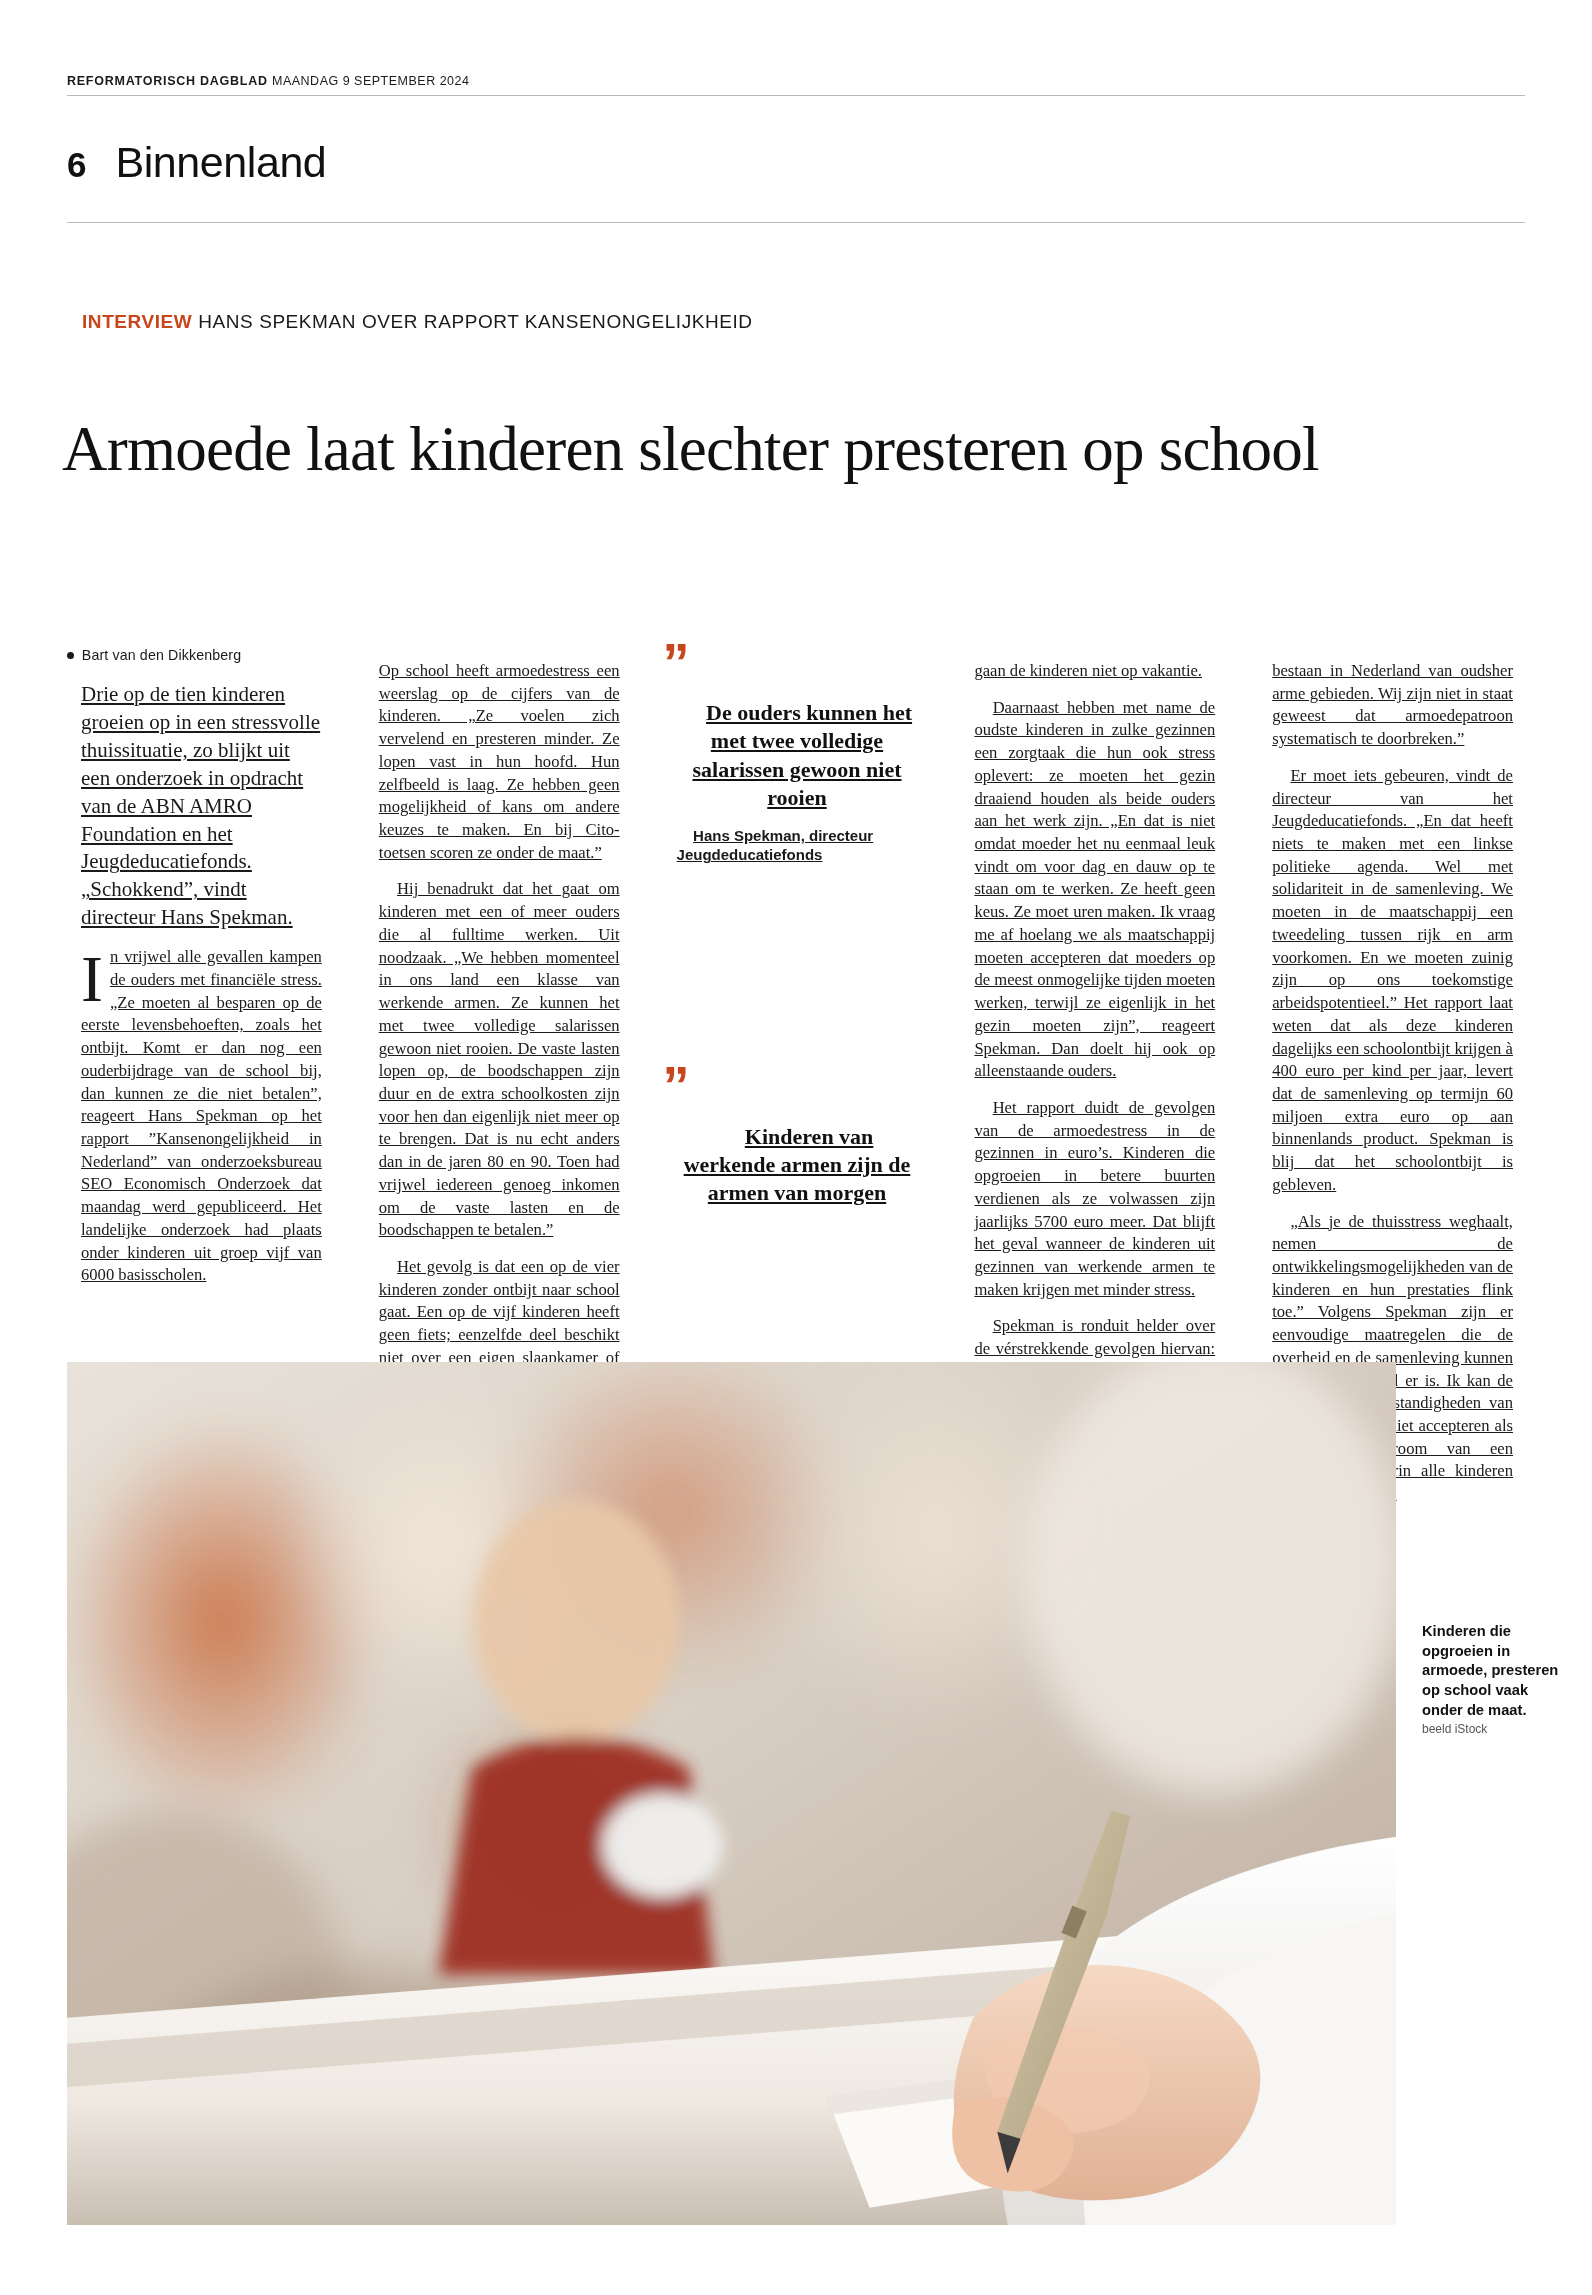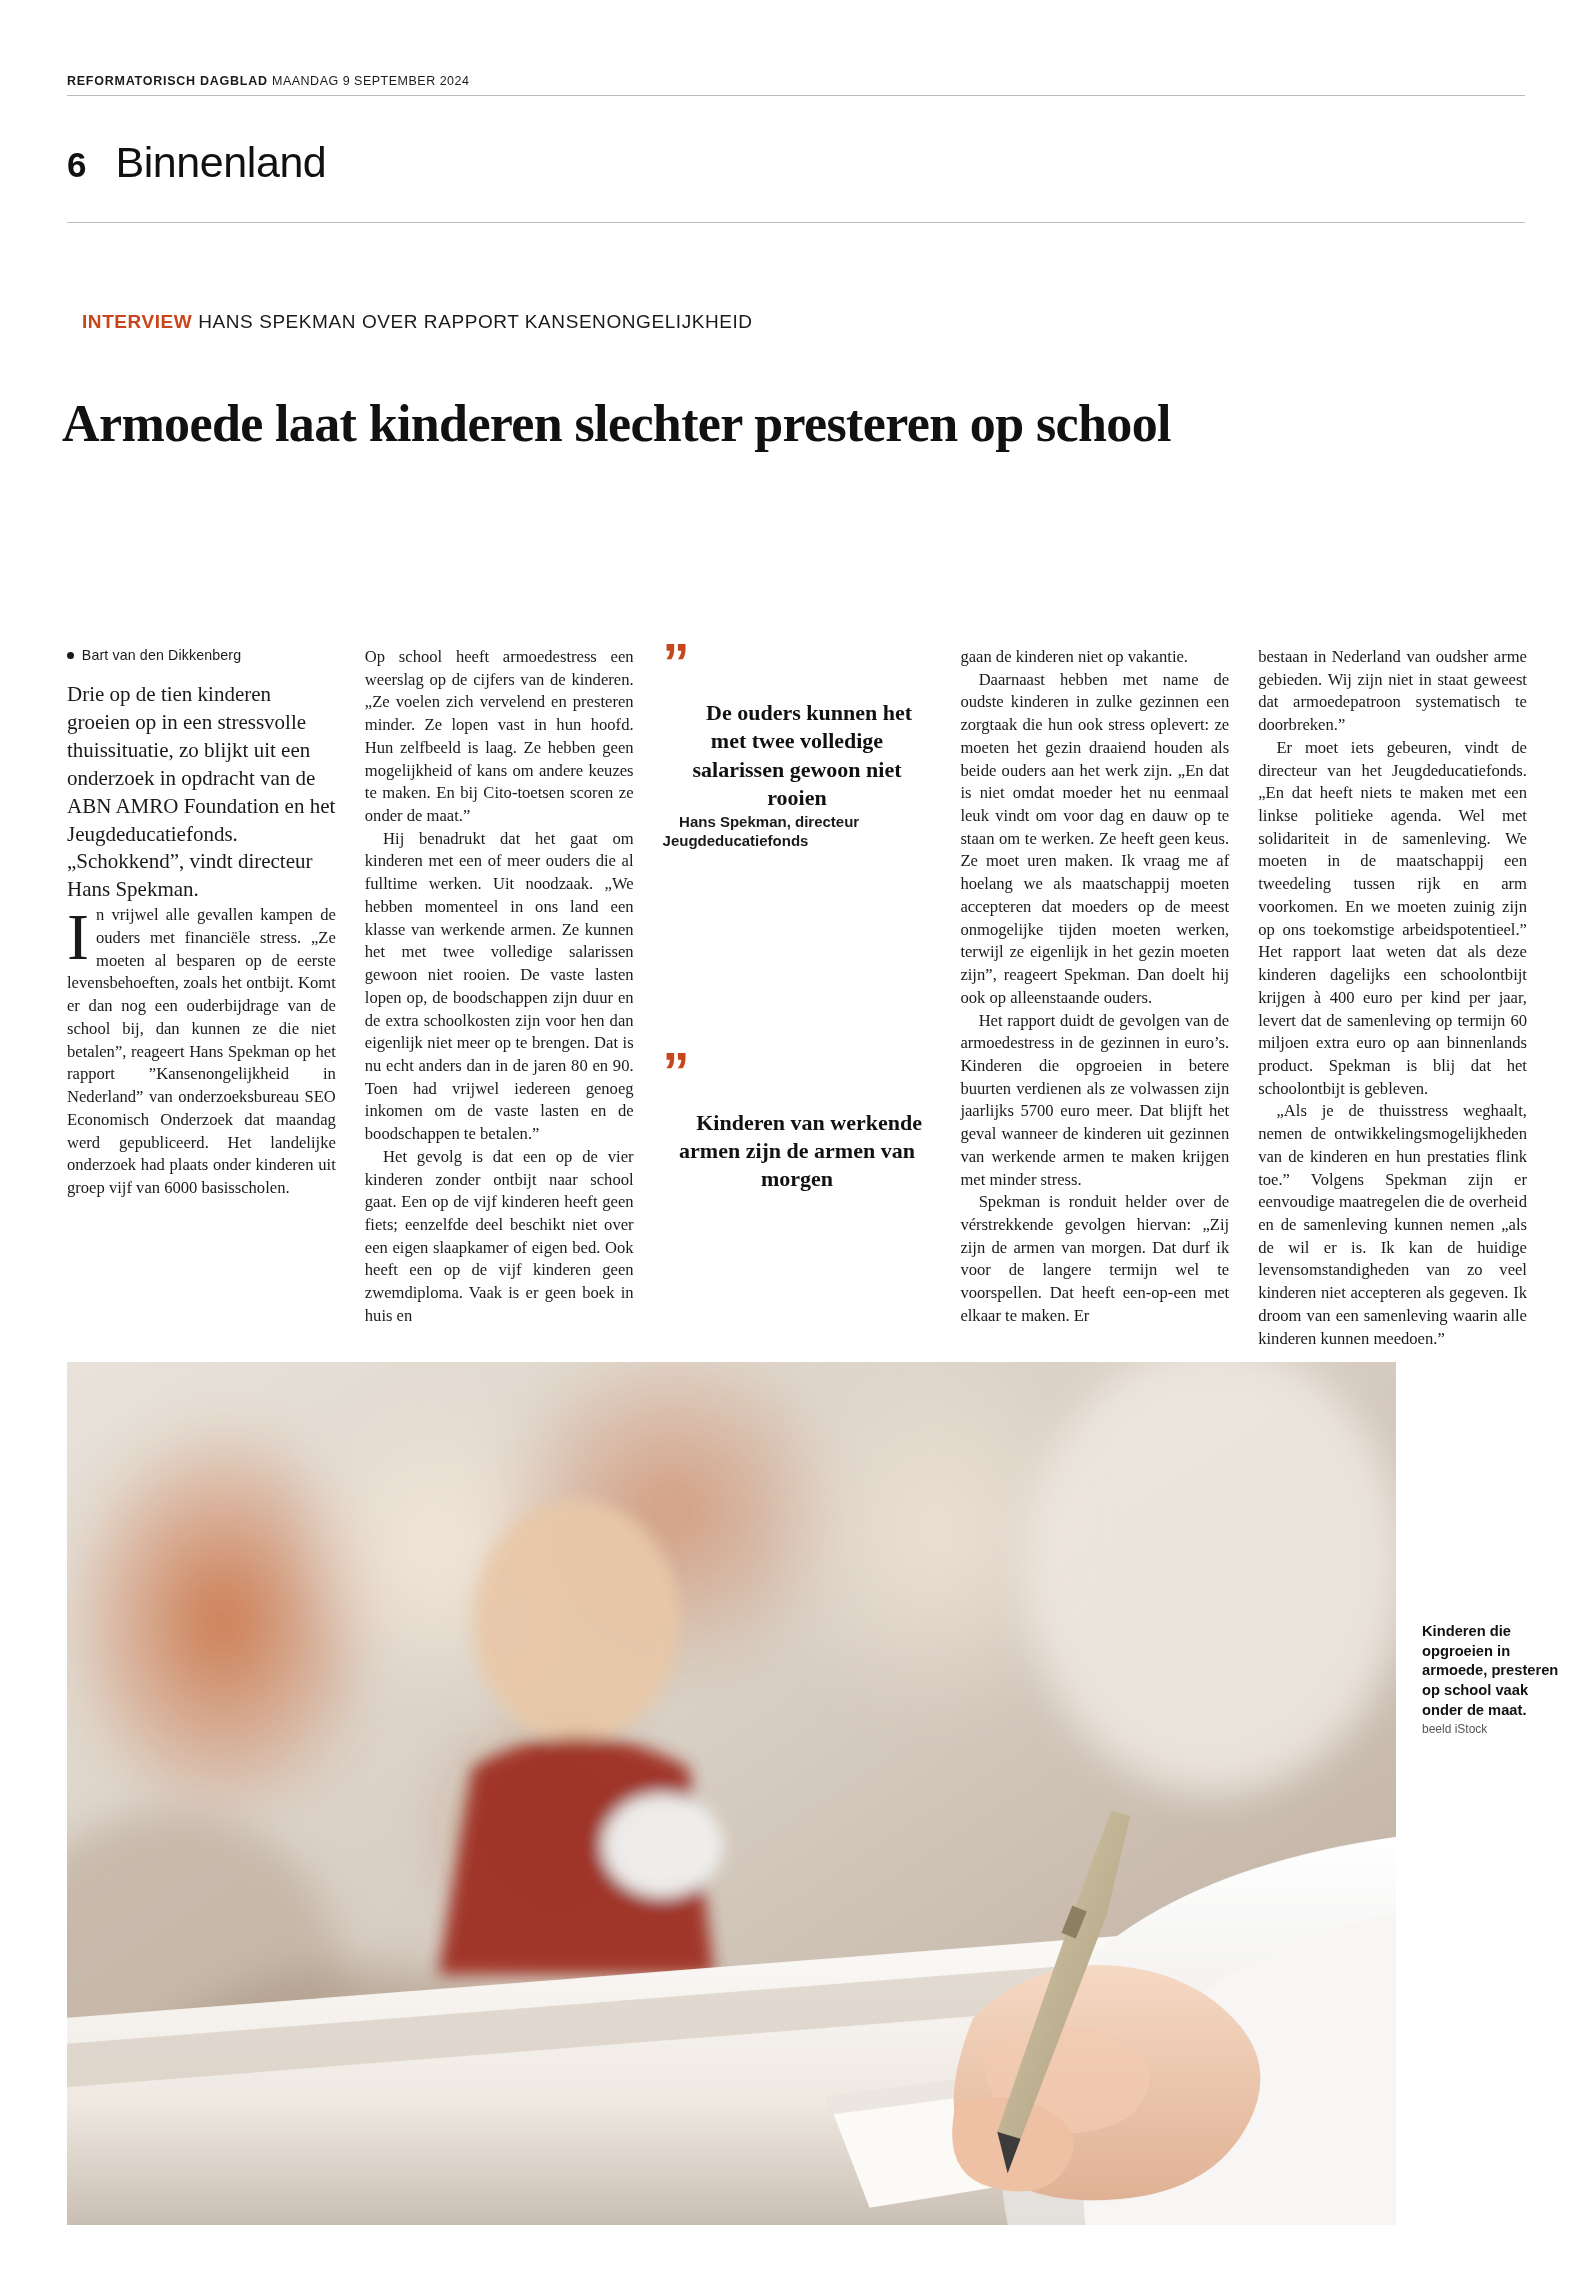--- a/index.html
+++ b/index.html
@@ -83,26 +83,26 @@
   }
   .kicker .label {
     color: #c8461c;
     font-weight: bold;
   }
 
   
   .headline {
     position: absolute;
     left: 62px;
-    top: 360px;
+    top: 372px;
     width: 1467px;
     font-family: "Liberation Serif", serif;
-    font-size: 52px;
+    font-size: 63px;
     line-height: 1.13;
-    font-weight: bold;
+    font-weight: normal;
     letter-spacing: -0.012em;
     color: #111;
   }
 
   
   .columns {
     position: absolute;
     left: 67px;
     top: 646px;
     width: 1460px;
@@ -110,22 +110,23 @@
     gap: 29px;
   }
   .col {
     width: 276px;
     font-size: 16.6px;
     line-height: 1.37;
     text-align: justify;
     hyphens: auto;
   }
   .col p {
-    margin: 0;
+    margin: 14px;
     text-indent: 1.1em;
+    text-decoration: underline;
   }
   .col p.first {
     text-indent: 0;
   }
 
   
   .byline {
     font-family: "Liberation Sans", sans-serif;
     font-weight: normal;
     font-size: 14.2px;

